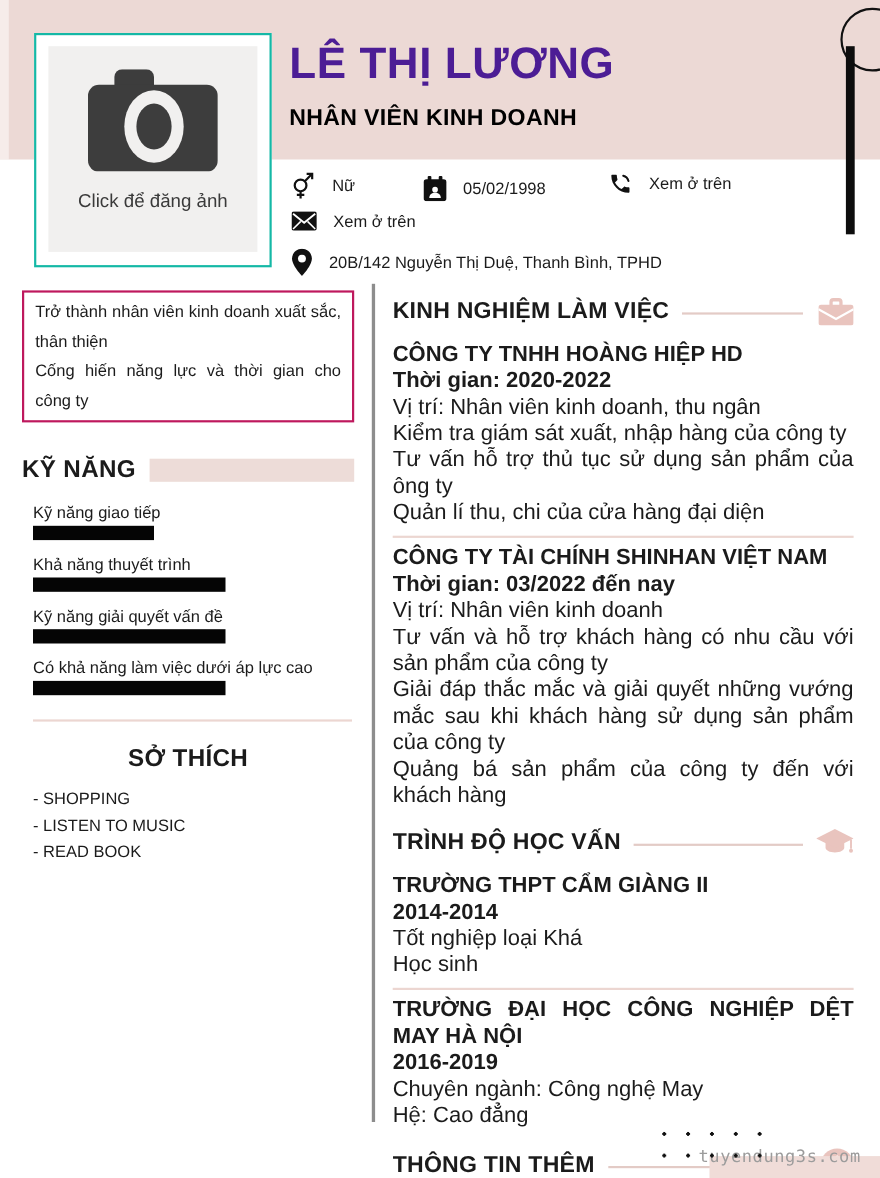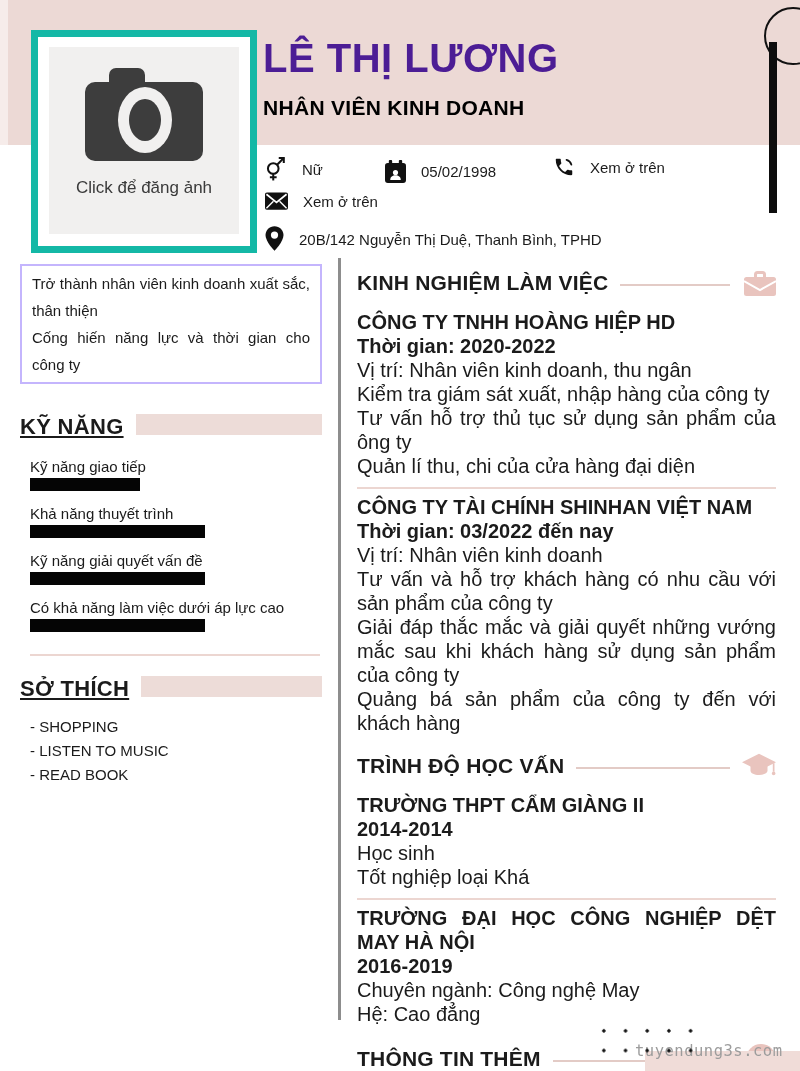--- a/index.html
+++ b/index.html
@@ -7,21 +7,21 @@
         font-family:"Liberation Sans",sans-serif;color:#1b1b1b;}
 
   
   .header-band{position:absolute;left:0;top:0;width:800px;height:145px;background:#ecd9d5;}
   .header-edge{position:absolute;left:0;top:0;width:8px;height:145px;background:rgba(255,255,255,.5);}
   .deco-circle{position:absolute;left:764px;top:7px;width:54px;height:54px;border:2.5px solid #111;
                border-radius:50%;background:transparent;}
   .deco-bar{position:absolute;left:769px;top:42px;width:8px;height:171px;background:#0d0d0d;}
 
   .photo-box{position:absolute;left:31px;top:30px;width:212px;height:209px;background:#fff;
-             border:7px solid #14b8a6;cursor:pointer;}
+             border:2px solid #14b8a6;cursor:pointer;}
   .photo-inner{position:absolute;left:11px;top:10px;right:11px;bottom:12px;background:#f1f0ef;
                display:flex;flex-direction:column;align-items:center;}
   .photo-inner svg{margin-top:21px;}
   .photo-label{margin-top:17px;font-size:17px;color:#3a3a3a;}
 
   .name{position:absolute;left:263px;top:36px;margin:0;font-size:40px;font-weight:bold;
         letter-spacing:.5px;color:#4c1d95;}
   .job-title{position:absolute;left:263px;top:96px;font-size:21px;font-weight:bold;
              letter-spacing:.3px;color:#000000;}
 
@@ -30,34 +30,34 @@
   .c-gender{left:0;top:4px;}
   .c-birthday{left:120px;top:8px;}
   .c-phone{left:288px;top:4px;}
   .c-email{left:0;top:40px;}
   .c-address{left:0;top:74px;}
 
   
   .col-divider{position:absolute;left:338px;top:258px;width:3px;height:762px;background:#8d8d8d;}
 
   .left-col{position:absolute;left:20px;top:264px;width:302px;}
-  .objective-box{border:2px solid #c4b5fd;padding:4px 10px;box-sizing:border-box;}
+  .objective-box{border:2px solid #be185d;padding:4px 10px;box-sizing:border-box;}
   .objective-box p{margin:0;font-size:15px;line-height:27px;text-align:justify;}
 
-  .side-head{display:flex;margin-top:30px;text-decoration:underline;}
+  .side-head{display:flex;align-items:center;margin-top:30px;}
   .side-head h2{margin:0;font-size:22px;font-weight:bold;letter-spacing:.3px;white-space:nowrap;}
   .head-block{flex:1;height:21px;margin-left:12px;background:#eddcd8;}
 
   .skills-list{margin-top:16px;margin-left:10px;}
   .skill{margin-bottom:12px;}
   .skill-label{font-size:15px;line-height:21px;margin-bottom:1px;}
   .skill-bar{height:13px;background:#050505;}
 
   .side-divider{margin:22px 0 0 10px;width:290px;height:2px;background:#ecd6d1;}
-  .hobby-head{margin-top:20px;}
+  .hobby-head{margin-top:20px;flex-direction:column;}
   .hobby-list{margin-top:13px;margin-left:10px;}
   .hobby-list p{margin:0;font-size:15px;line-height:24px;}
 
   .right-col{position:absolute;left:357px;top:264px;width:419px;}
   .sec-head{display:flex;align-items:center;height:30px;}
   .sec-head h2{margin:0;font-size:21px;font-weight:bold;letter-spacing:.2px;white-space:nowrap;}
   .sec-line{flex:1;height:2px;background:#e3cbc6;margin:0 12px;transform:translateY(2px);}
   .sec-icon{width:34px;display:flex;justify-content:flex-end;}
   .info-badge{width:30px;height:30px;border-radius:50%;background:#e9c4be;display:flex;
               align-items:center;justify-content:center;}
@@ -241,22 +241,22 @@
           <polygon points="18,0 36,9 18,18 0,9" fill="#e9c4be"></polygon>
           <line x1="33.5" y1="10" x2="33.5" y2="19" stroke="#e9c4be" stroke-width="1.8"></line>
           <circle cx="33.5" cy="20.8" r="1.9" fill="#e9c4be"></circle>
         </svg>
       </div>
     </div>
 
     <div class="entry">
       <p class="bold">TRƯỜNG THPT CẨM GIÀNG II</p>
       <p class="bold">2014-2014</p>
+      <p>Tốt nghiệp loại Khá</p>
       <p>Học sinh</p>
-      <p>Tốt nghiệp loại Khá</p>
     </div>
 
     <div class="sec-divider"></div>
 
     <div class="entry" style="margin-top:6px;">
       <p class="bold">TRƯỜNG ĐẠI HỌC CÔNG NGHIỆP DỆT MAY HÀ NỘI</p>
       <p class="bold">2016-2019</p>
       <p>Chuyên ngành: Công nghệ May</p>
       <p>Hệ: Cao đẳng</p>
     </div>

